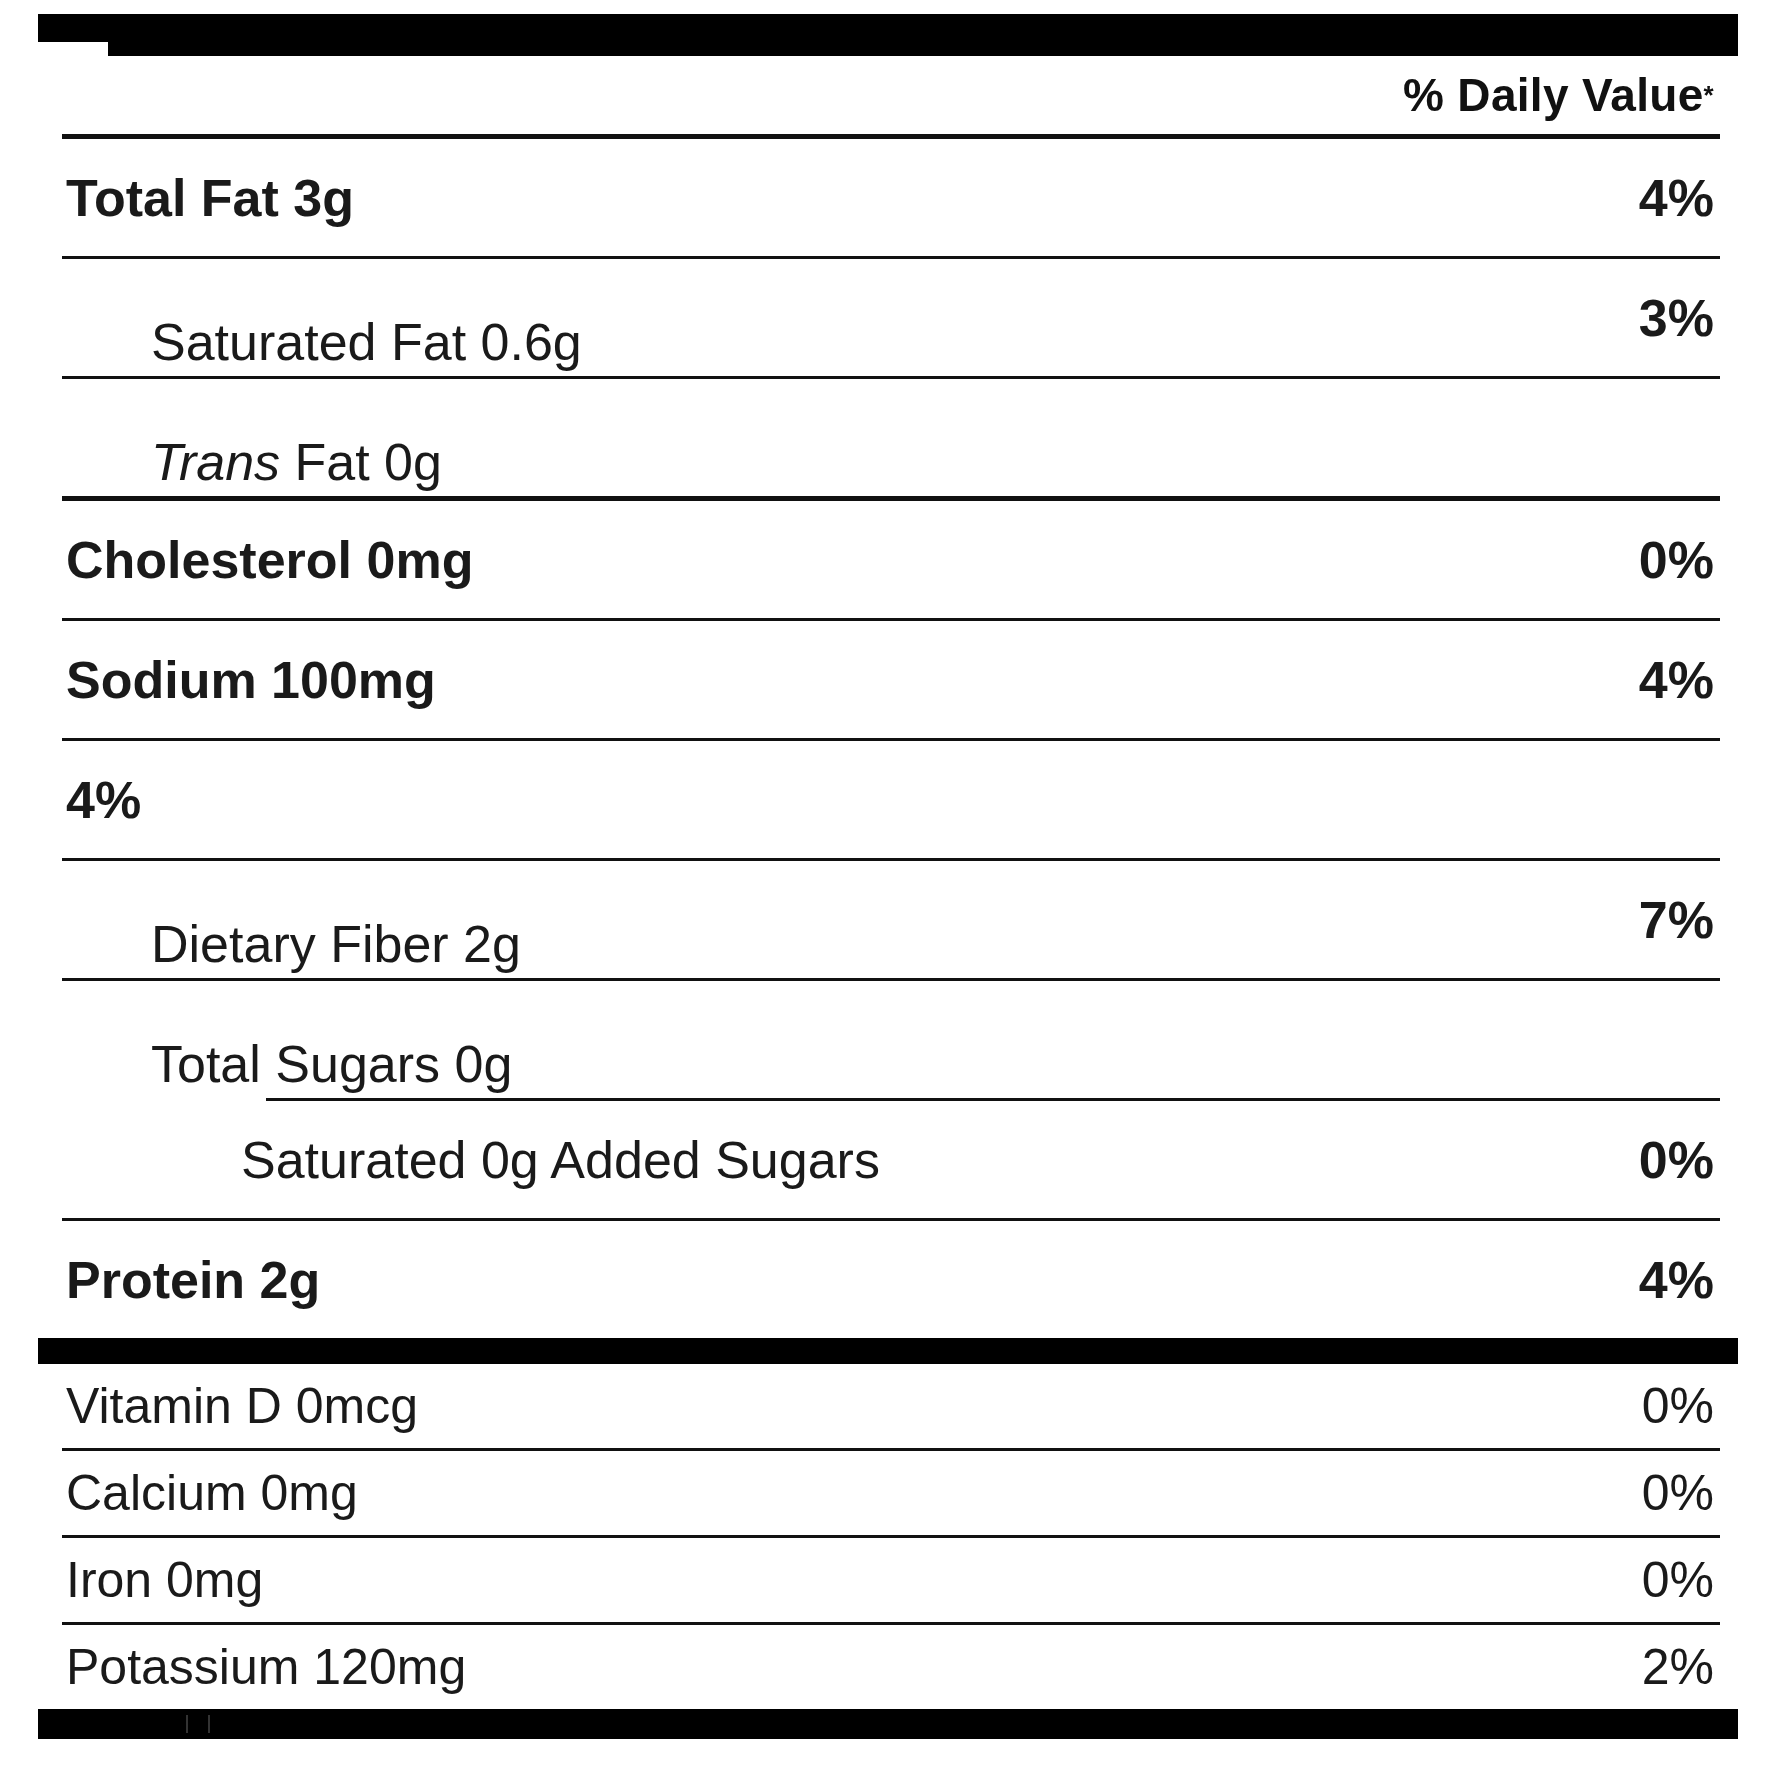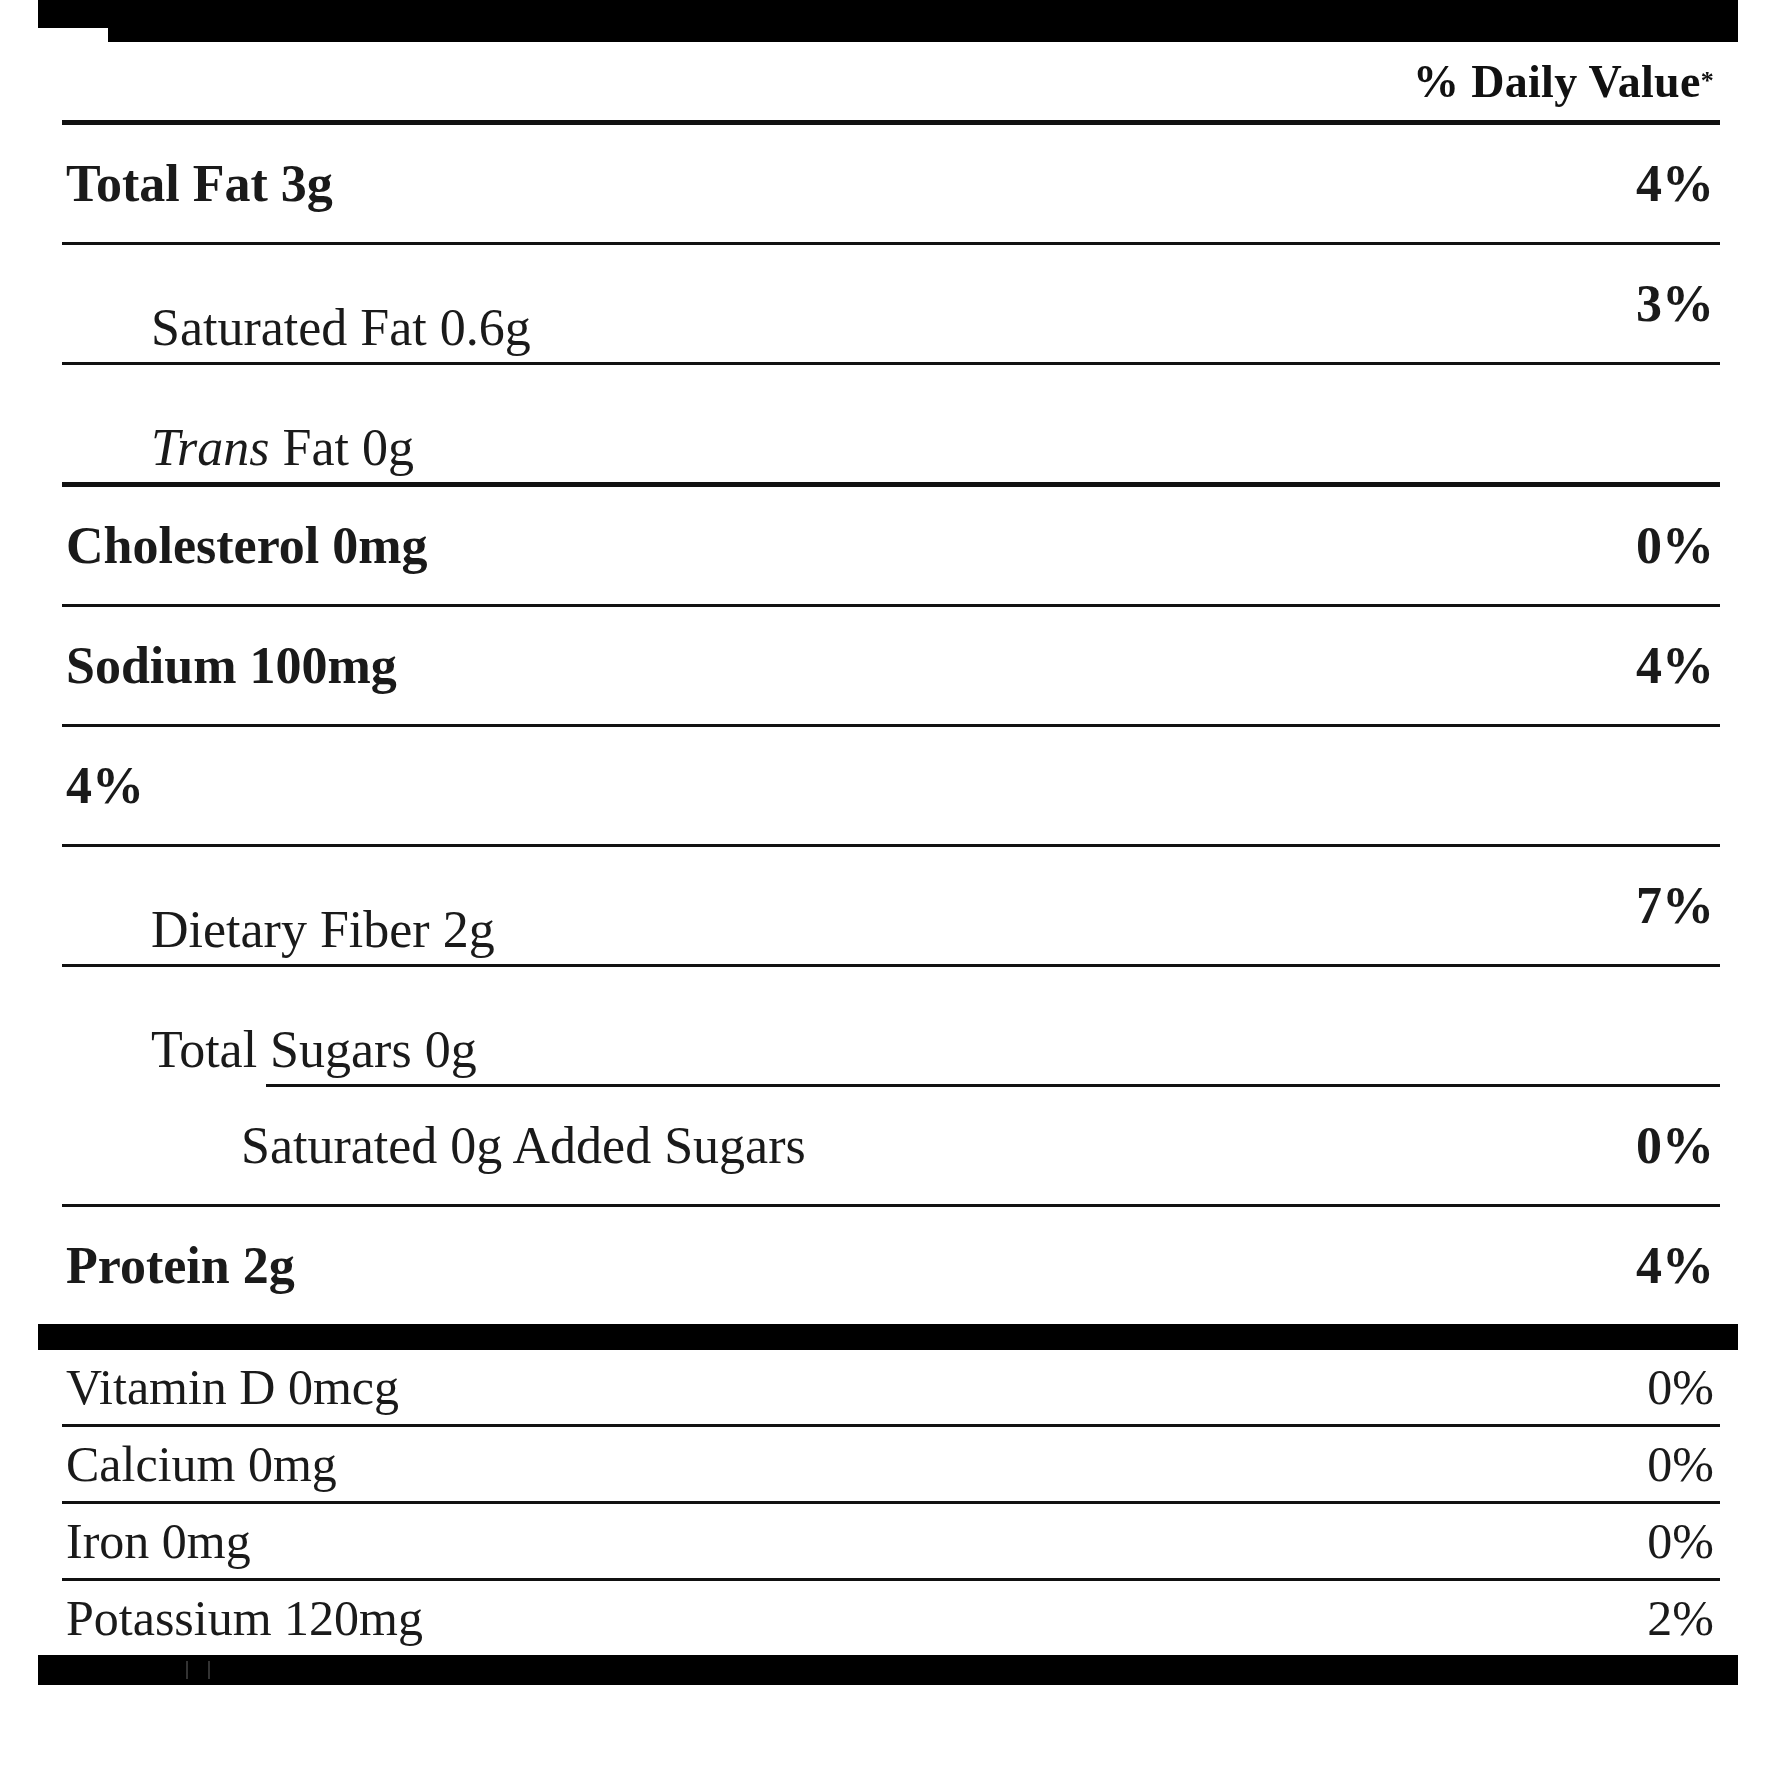--- a/index.html
+++ b/index.html
@@ -10,24 +10,23 @@
   body {
     width: 1777px;
     height: 1777px;
     font-family: "Liberation Sans", sans-serif;
     -webkit-font-smoothing: antialiased;
   }
 
   .label-wrap {
     position: absolute;
     left: 38px;
-    top: 0;
+    top: 14px;
     width: 1700px;
     background: #ffffff;
-    font-family: Liberation Serif, serif;
   }
 
   
   .top-bar {
     height: 42px;
     background: #000000;
     margin-left: 70px;
     margin-right: 0px;
   }
   .top-bar-left {
@@ -100,21 +99,21 @@
     white-space: nowrap;
   }
   .bold-name {
     font-weight: bold;
   }
   .indent1 .name { padding-left: 85px; font-weight: normal; margin-top: 48px; }
   .indent2 .name { padding-left: 175px; font-weight: normal; }
   .italic-t { font-style: italic; }
 
   .vit-row {
-    height: 74px;
+    height: 84px;
   }
   .vit-row .name { font-size: 50px; font-weight: normal; }
   .vit-row .pct  { font-size: 50px; font-weight: normal; }
 
   .bottom-bar {
     height: 30px;
     background: #000000;
     margin-top: 0px;
   }
   .tick {

